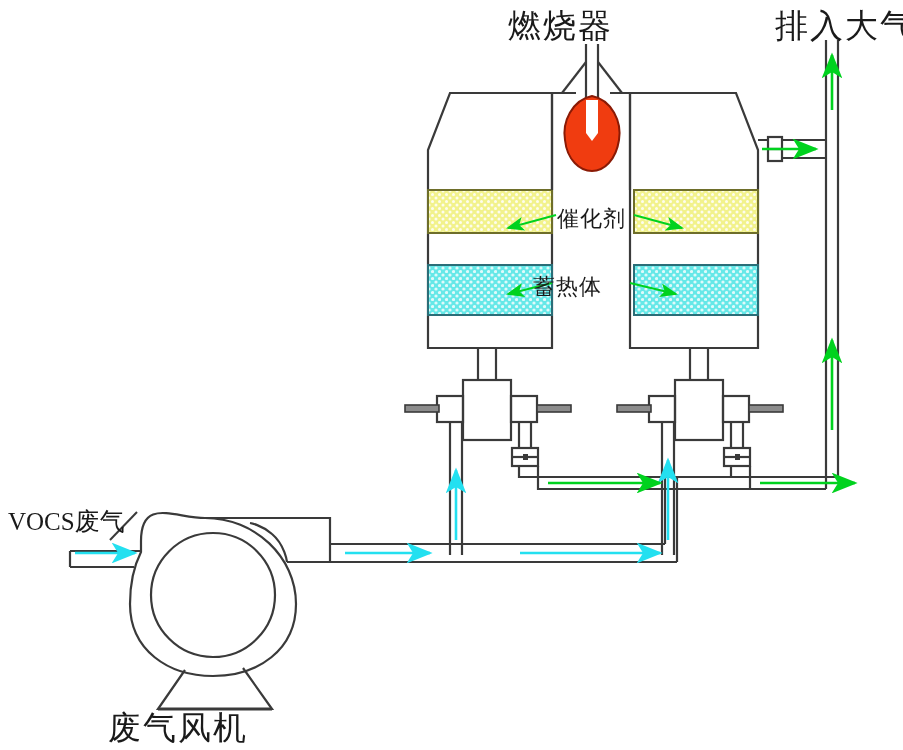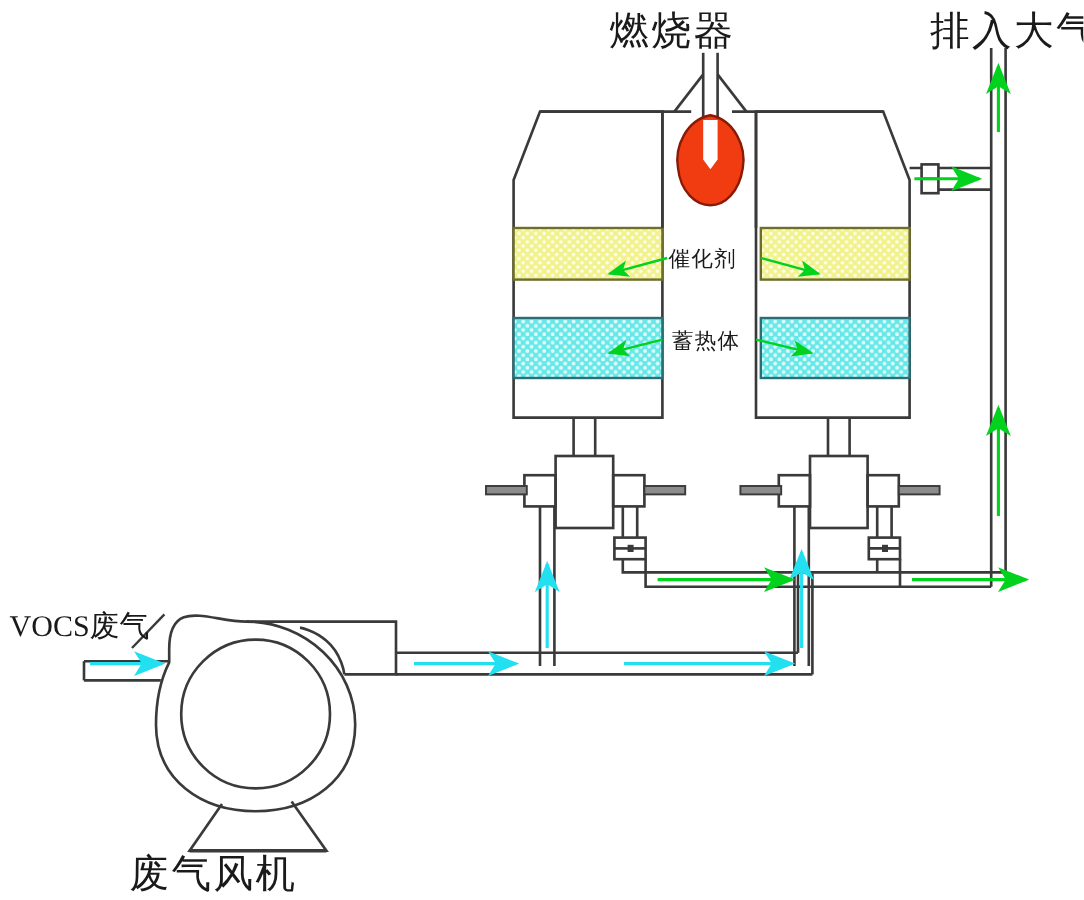--- a/index.html
+++ b/index.html
@@ -1,21 +1,21 @@
 <!DOCTYPE html>
 <html><head>
 <meta charset="utf-8">
 <style>
   html,body{margin:0;padding:0;background:#ffffff;}
   body{width:903px;height:750px;font-family:"Liberation Serif",serif;}
   #stage{position:relative;width:903px;height:750px;overflow:hidden;background:#fff;}
   svg{display:block;}
   .lbl{position:absolute;font-family:"Liberation Serif",serif;color:#1a1a1a;white-space:nowrap;}
   .lbl-cn{font-size:33px;letter-spacing:2px;}
-  .lbl-inner{font-size:18px;letter-spacing:1px;}
+  .lbl-inner{font-size:22px;letter-spacing:1px;}
   .lbl-vocs{font-size:25px;letter-spacing:0px;}
 </style>
 </head>
 <body>
 
 <div id="stage">
 
 <svg width="903" height="750" viewBox="0 0 903 750">
   <defs>
     <pattern id="catPat" width="7" height="7" patternUnits="userSpaceOnUse">
@@ -200,19 +200,19 @@
     <line x1="110" y1="540" x2="137" y2="512"></line>
   </g>
 </svg>
 
 <div class="lbl lbl-cn" style="left:508px; top:4px;">燃烧器</div>
 
 <div class="lbl lbl-cn" style="left:775px; top:4px;">排入大气</div>
 
 <div class="lbl lbl-inner" style="left:557px; top:204px;">催化剂</div>
 
-<div class="lbl lbl-inner" style="left:560px; top:272px;">蓄热体</div>
+<div class="lbl lbl-inner" style="left:533px; top:272px;">蓄热体</div>
 
 <div class="lbl lbl-cn" style="left:108px; top:706px;">废气风机</div>
 
 <div class="lbl lbl-vocs" style="left:8px; top:505px;">VOCS废气</div>
 
 </div>
 
 </body></html>

